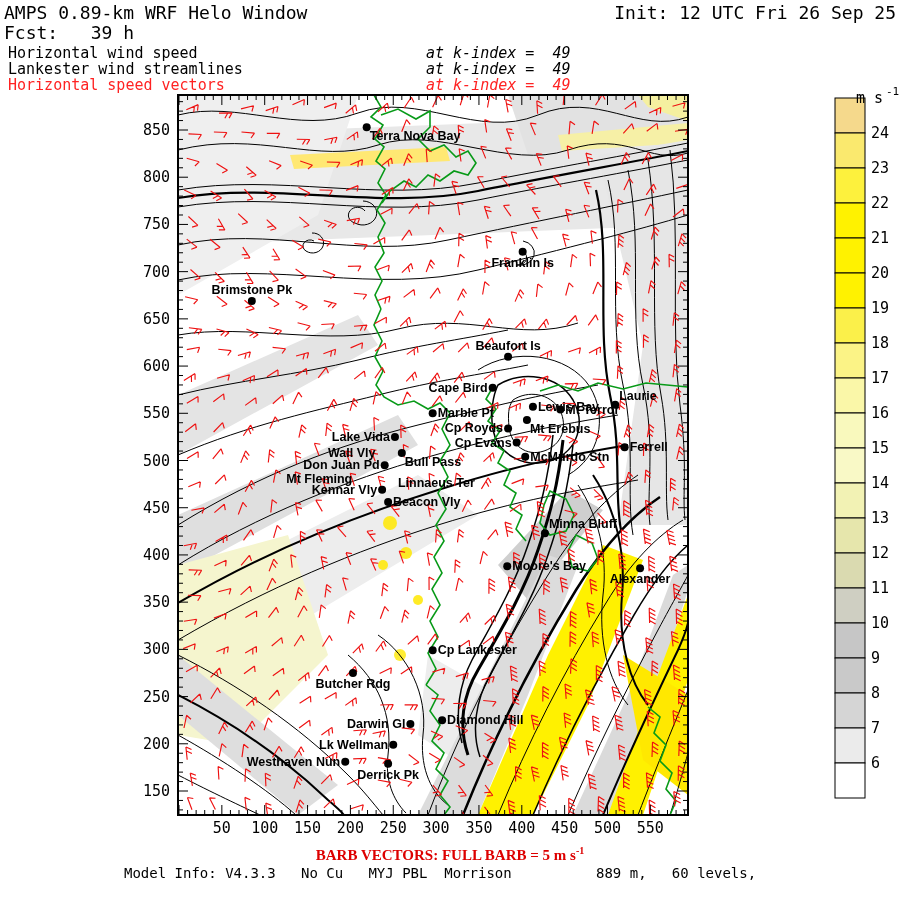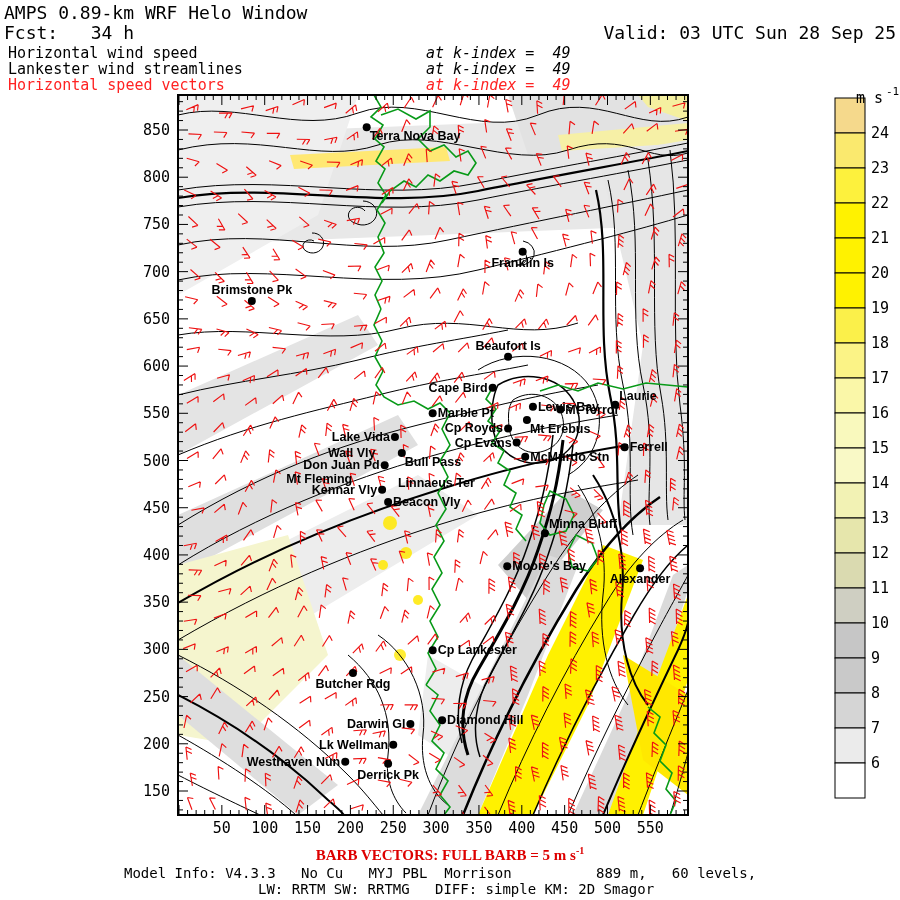--- a/index.html
+++ b/index.html
@@ -18,22 +18,22 @@
   .barbnote sup{font-size:10px;}
   svg text{font-family:"DejaVu Sans Mono",monospace;}
   svg text.stn{font-family:"Liberation Sans",sans-serif;font-weight:700;font-size:12.5px;fill:#000;}
 </style>
 </head>
 <body>
 
 <div class="page">
 
   <div class="mono t18" style="left:4px;top:3px;">AMPS 0.89-km WRF Helo Window</div>
-  <div class="mono t18" style="left:4px;top:23px;">Fcst:   34 h</div>
-  <div class="mono t18" style="right:4px;top:23px;text-align:right;">Valid: 03 UTC Sun 28 Sep 25</div>
+  <div class="mono t18" style="left:4px;top:23px;">Fcst:   39 h</div>
+  <div class="mono t18" style="right:4px;top:3px;text-align:right;">Init: 12 UTC Fri 26 Sep 25</div>
 
   <div class="legend-row" style="top:45px;">
     <span class="mono t15 legend-name">Horizontal wind speed</span>
     <span class="mono t15 legend-at">at k-index =  49</span>
   </div>
   <div class="legend-row" style="top:61px;">
     <span class="mono t15 legend-name">Lankester wind streamlines</span>
     <span class="mono t15 legend-at">at k-index =  49</span>
   </div>
   <div class="legend-row" style="top:77px;">
@@ -547,14 +547,13 @@
         <text x="871" y="613" font-size="15">8</text>
         <text x="871" y="648" font-size="15">7</text>
         <text x="871" y="683" font-size="15">6</text>
         <text x="856" y="18" font-size="15">m s</text>
         <text x="886" y="10" font-size="11">-1</text>
       </g>
   </svg>
 
   <div class="barbnote"><span>BARB VECTORS:  FULL BARB = 5 m s</span><sup>-1</sup></div>
   <div class="mono t14" style="left:92px;top:866px;margin-left:32px;">Model Info: V4.3.3   No Cu   MYJ PBL  Morrison          889 m,   60 levels,</div>
-  <div class="mono t14" style="left:258px;top:882px;">LW: RRTM SW: RRTMG   DIFF: simple KM: 2D Smagor</div>
 </div>
 
 </body></html>

